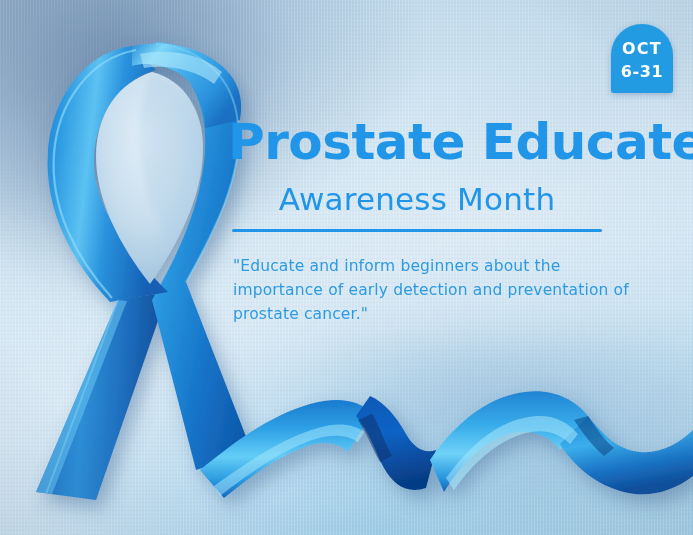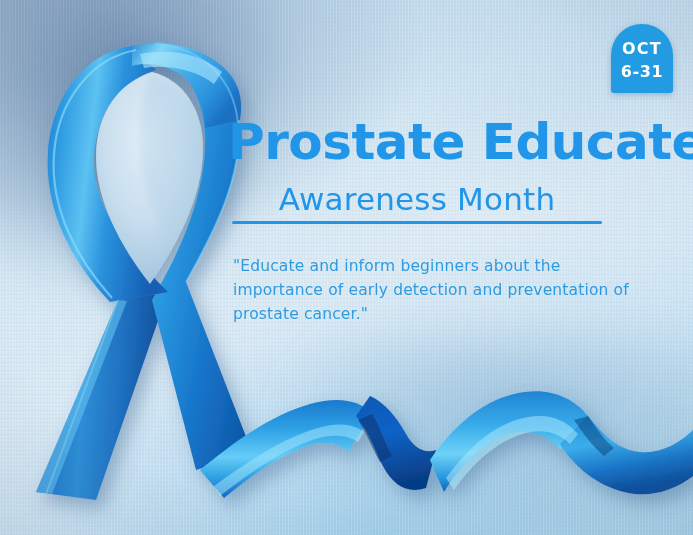--- a/index.html
+++ b/index.html
@@ -49,21 +49,21 @@
   .title{
     position:absolute;left:228px;top:117px;width:462px;
     font-family:"DejaVu Sans",sans-serif;
     font-weight:bold;font-size:50px;line-height:1.02;
     letter-spacing:-0.5px;white-space:nowrap;
   }
   .subwrap{position:absolute;left:232px;top:183px;width:370px;text-align:center;}
   .subtitle{
     font-family:"DejaVu Sans",sans-serif;
     font-weight:normal;font-size:31px;line-height:1.05;letter-spacing:.2px;
-    display:inline-block;padding-bottom:4px;
+    display:inline-block;padding-bottom:12px;
   }
   .subrule{height:3px;border-radius:2px;margin-top:1px;}
   .quote{
     position:absolute;left:233px;top:254px;width:420px;
     font-family:"DejaVu Sans",sans-serif;
     font-size:15.5px;line-height:24px;letter-spacing:.15px;
   }
 </style>
 </head>
 <body>

